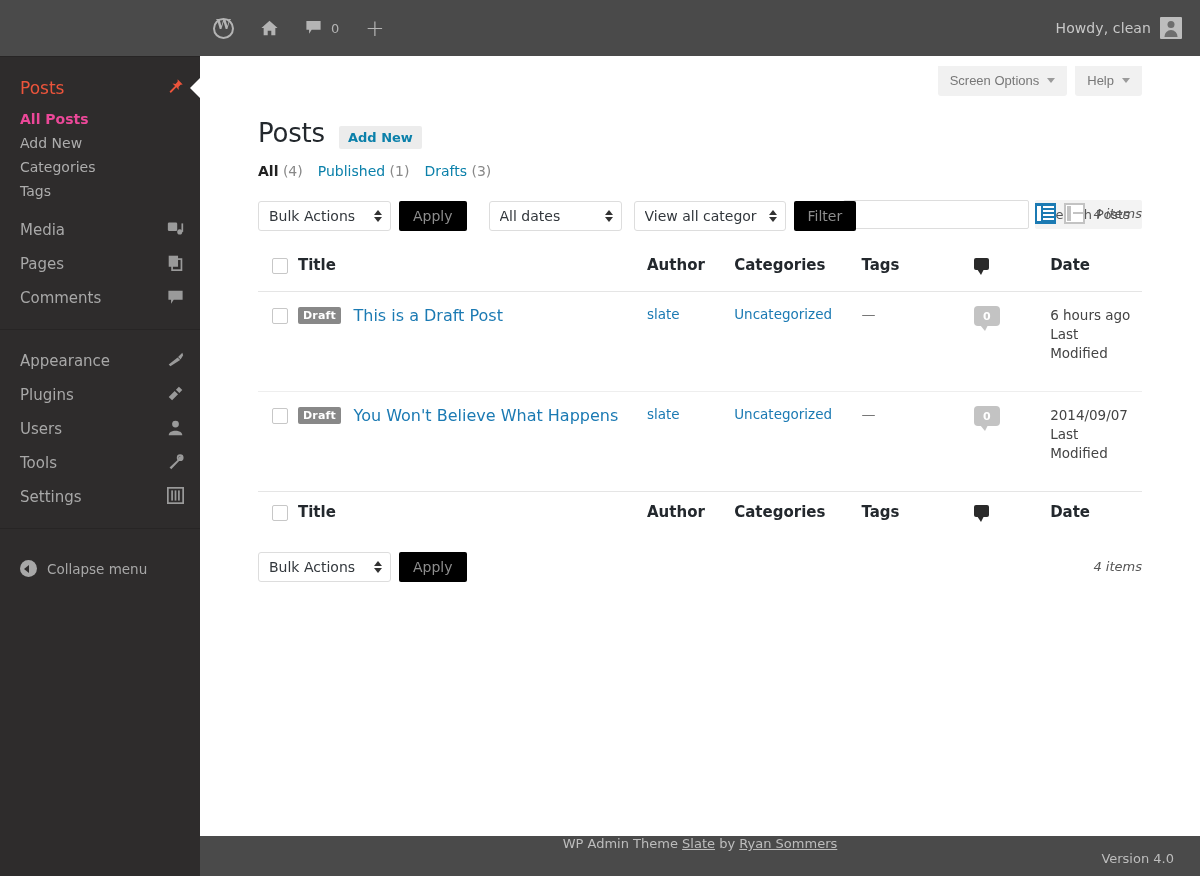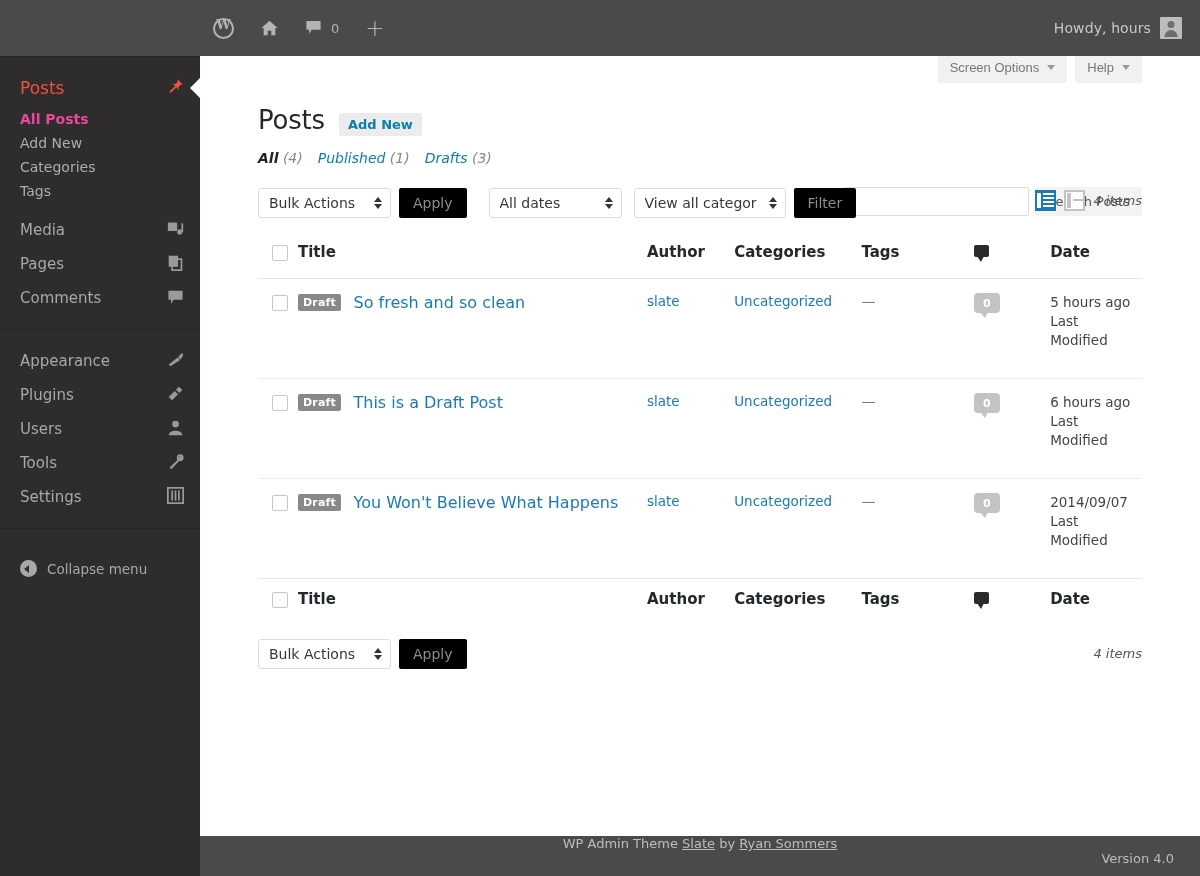--- a/index.html
+++ b/index.html
@@ -86,21 +86,21 @@
     margin-right: 10px; position: relative; flex: 0 0 auto;
   }
   .collapse-ico::after {
     content: ""; position: absolute; left: 4px; top: 4.5px;
     border-top: 4px solid transparent; border-bottom: 4px solid transparent;
     border-right: 5px solid #2e2c2c;
   }
 
   
   #content {
-    position: absolute; left: 200px; top: 47px; width: 1000px; height: 780px;
+    position: absolute; left: 200px; top: 60px; width: 1000px; height: 780px;
     background: #fff; overflow: hidden;
   }
   .screen-meta {
     display: flex; justify-content: flex-end; gap: 8px;
     padding: 6px 58px 0 0;
   }
   .meta-btn {
     background: #f1f1f1; color: #777; font-size: 13px;
     padding: 7px 12px 8px; border: none; cursor: pointer;
     border-radius: 0 0 3px 3px; display: flex; align-items: center; gap: 8px;
@@ -259,21 +259,21 @@
       <svg width="17" height="16" viewBox="0 0 18 18">
         <path d="M1 1 H17 V11 H7 L4 15.5 V11 H1 Z" fill="#b4b4b4"></path>
       </svg>
       <span class="cmt-count">0</span>
     </div>
     <div class="ab-item">
       <span class="plus-ico">+</span>
     </div>
   </div>
   <div class="ab-right">
-    <span class="howdy">Howdy, hours</span>
+    <span class="howdy">Howdy, clean</span>
     <span class="avatar"></span>
   </div>
 </div>
 
 <div id="sidebar">
 
   <div class="menu-link menu-top">
     <span>Dashboard</span>
     <span class="ico">
       <svg width="17" height="17" viewBox="0 0 20 20">
@@ -411,21 +411,21 @@
     </button>
   </div>
 
   <div class="wrap">
 
     <div class="page-title-row">
       <h1 class="page-title">Posts</h1>
       <a href="#" class="add-new">Add New</a>
     </div>
 
-    <ul class="subsubsub" style="padding:0;margin-top:14px;font-style:italic;">
+    <ul class="subsubsub" style="padding:0;margin-top:14px;">
       <li class="ss-item">
         <span class="cur">All</span>
         <span class="cnt">(4)</span>
       </li>
       <li class="ss-item">
         <a href="#">Published</a>
         <span class="cnt">(1)</span>
       </li>
       <li class="ss-item">
         <a href="#">Drafts</a>
@@ -488,37 +488,20 @@
           <th class="col-cats">Categories</th>
           <th class="col-tags">Tags</th>
           <th class="col-cmt">
             <span class="cmt-head-ico"></span>
           </th>
           <th class="col-date">Date</th>
         </tr>
       </thead>
       <tbody>
 
-        <tr class="post-row">
-          <td class="col-cb"><span class="cb"></span></td>
-          <td class="col-title">
-            <span class="draft-badge">Draft</span>
-            <a href="#" class="row-title">So fresh and so clean</a>
-          </td>
-          <td class="col-author"><a href="#" class="lnk">slate</a></td>
-          <td class="col-cats"><a href="#" class="lnk">Uncategorized</a></td>
-          <td class="col-tags"><span class="dash">—</span></td>
-          <td class="col-cmt">
-              <span class="cmt-bubble">0</span>
-            </td>
-          <td class="col-date">
-            <div class="date-cell">5 hours ago</div>
-            <div class="date-cell">Last Modified</div>
-          </td>
-        </tr>
 
         <tr class="post-row">
           <td class="col-cb"><span class="cb"></span></td>
           <td class="col-title">
             <span class="draft-badge">Draft</span>
             <a href="#" class="row-title">This is a Draft Post</a>
           </td>
           <td class="col-author"><a href="#" class="lnk">slate</a></td>
           <td class="col-cats"><a href="#" class="lnk">Uncategorized</a></td>
           <td class="col-tags"><span class="dash">—</span></td>

